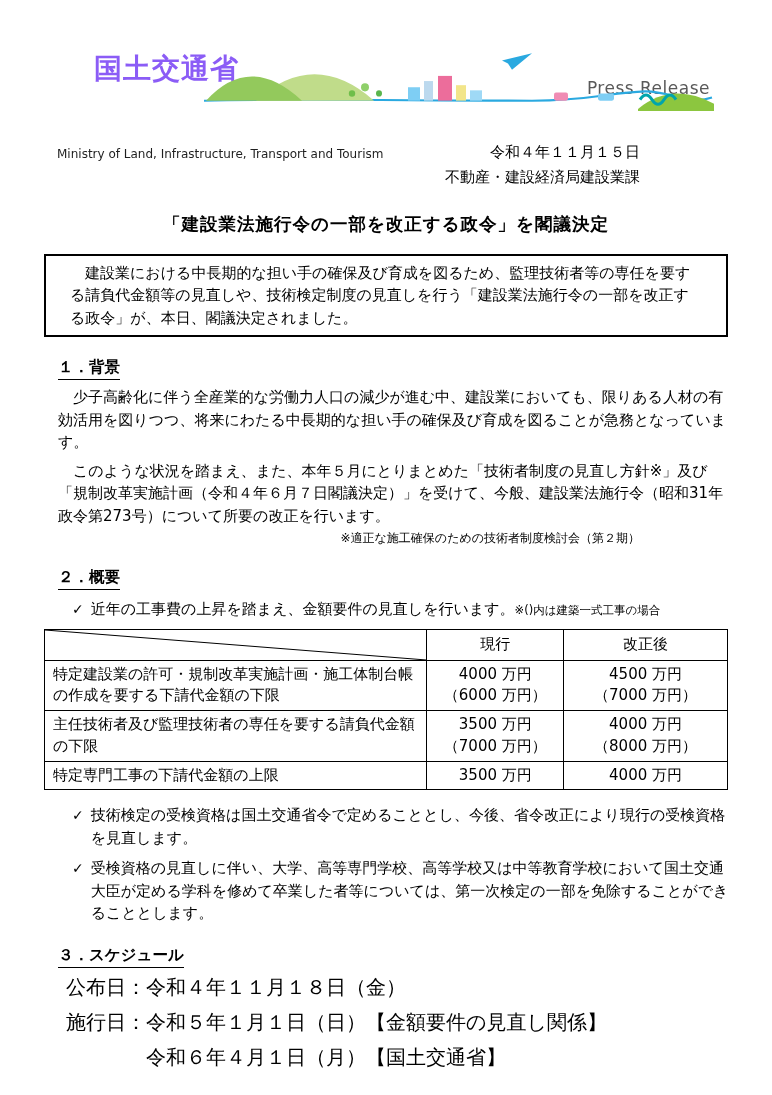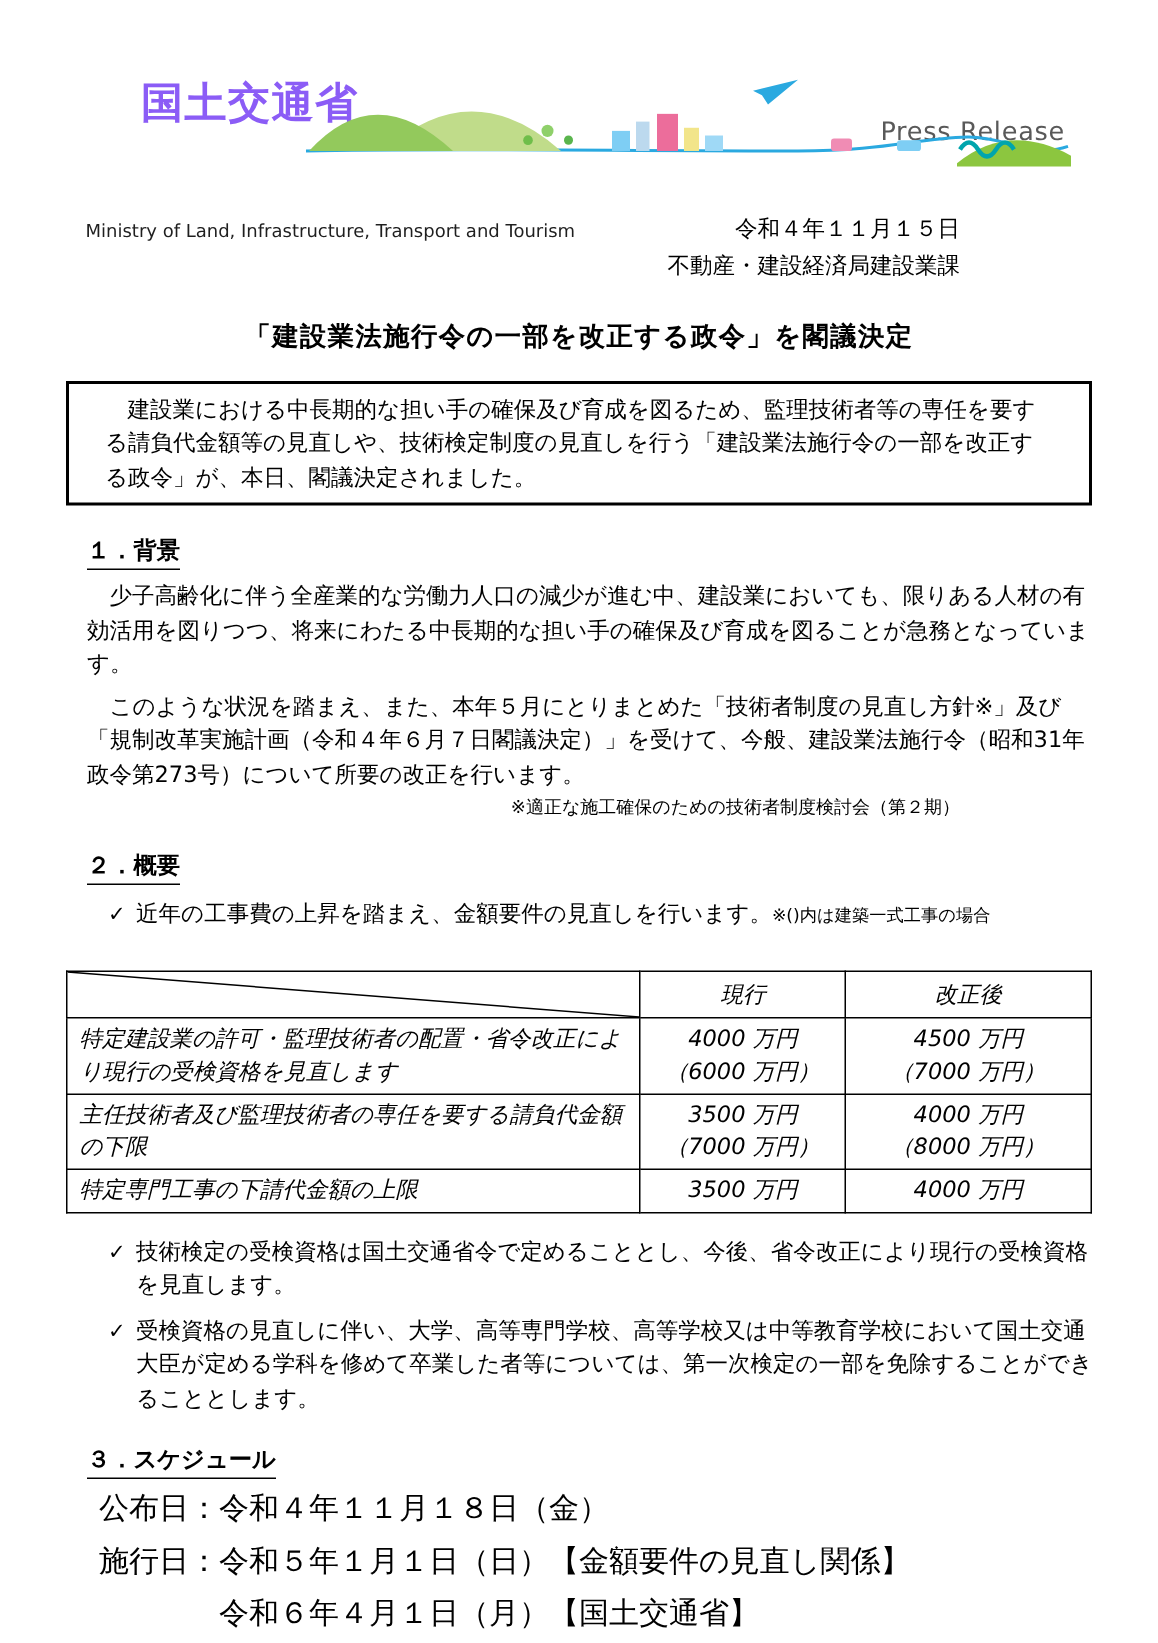--- a/index.html
+++ b/index.html
@@ -47,21 +47,21 @@
     display: inline-block; border-bottom: 1.5px solid #000; padding-bottom: 1px;
   }
   .para { margin: 6px 0 0 16px; font-size: 15px; line-height: 1.5; }
   .note-right { margin-top: 3px; font-size: 12px; text-align: right; padding-right: 90px; }
   
   .bullet { display: flex; align-items: baseline; margin: 8px 0 0 30px; font-size: 15px; line-height: 1.5; }
   .check { flex: 0 0 auto; margin-right: 7px; font-size: 14px; }
   .bullet-text { flex: 1 1 auto; }
   .inline-note { font-size: 11.5px; }
   
-  table.req { margin: 26px 2px 0 2px; width: calc(100% - 4px); border-collapse: collapse; font-size: 15px; font-style: italic; }
+  table.req { margin: 8px 2px 0 2px; width: calc(100% - 4px); border-collapse: collapse; font-size: 15px; }
   table.req th, table.req td { border: 1px solid #000; }
   table.req { border: 1.5px solid #000; }
   table.req col.c1 { width: 56%; }
   table.req col.c2 { width: 20%; }
   table.req col.c3 { width: 24%; }
   th.diag { position: relative; height: 26px; padding: 0; }
   th.diag svg { position: absolute; left: 0; top: 0; width: 100%; height: 100%; display: block; }
   table.req th { font-weight: 400; text-align: center; padding: 2px 6px; }
   td.lbl { text-align: left; padding: 3px 8px; line-height: 1.45; }
   td.val { text-align: center; padding: 3px 6px; white-space: pre-line; line-height: 1.45; }
@@ -149,21 +149,21 @@
             <svg preserveAspectRatio="none" viewBox="0 0 100 100" aria-hidden="true">
               <line x1="0" y1="0" x2="100" y2="100" stroke="#000" stroke-width="1" vector-effect="non-scaling-stroke"></line>
             </svg>
           </th>
           <th>現行</th>
           <th>改正後</th>
         </tr>
       </thead>
       <tbody>
         <tr>
-          <td class="lbl">特定建設業の許可・監理技術者の配置・省令改正により現行の受検資格を見直します</td>
+          <td class="lbl">特定建設業の許可・規制改革実施計画・施工体制台帳の作成を要する下請代金額の下限</td>
           <td class="val">4000 万円
 （6000 万円）</td>
           <td class="val">4500 万円
 （7000 万円）</td>
         </tr>
         <tr>
           <td class="lbl">主任技術者及び監理技術者の専任を要する請負代金額の下限</td>
           <td class="val">3500 万円
 （7000 万円）</td>
           <td class="val">4000 万円

